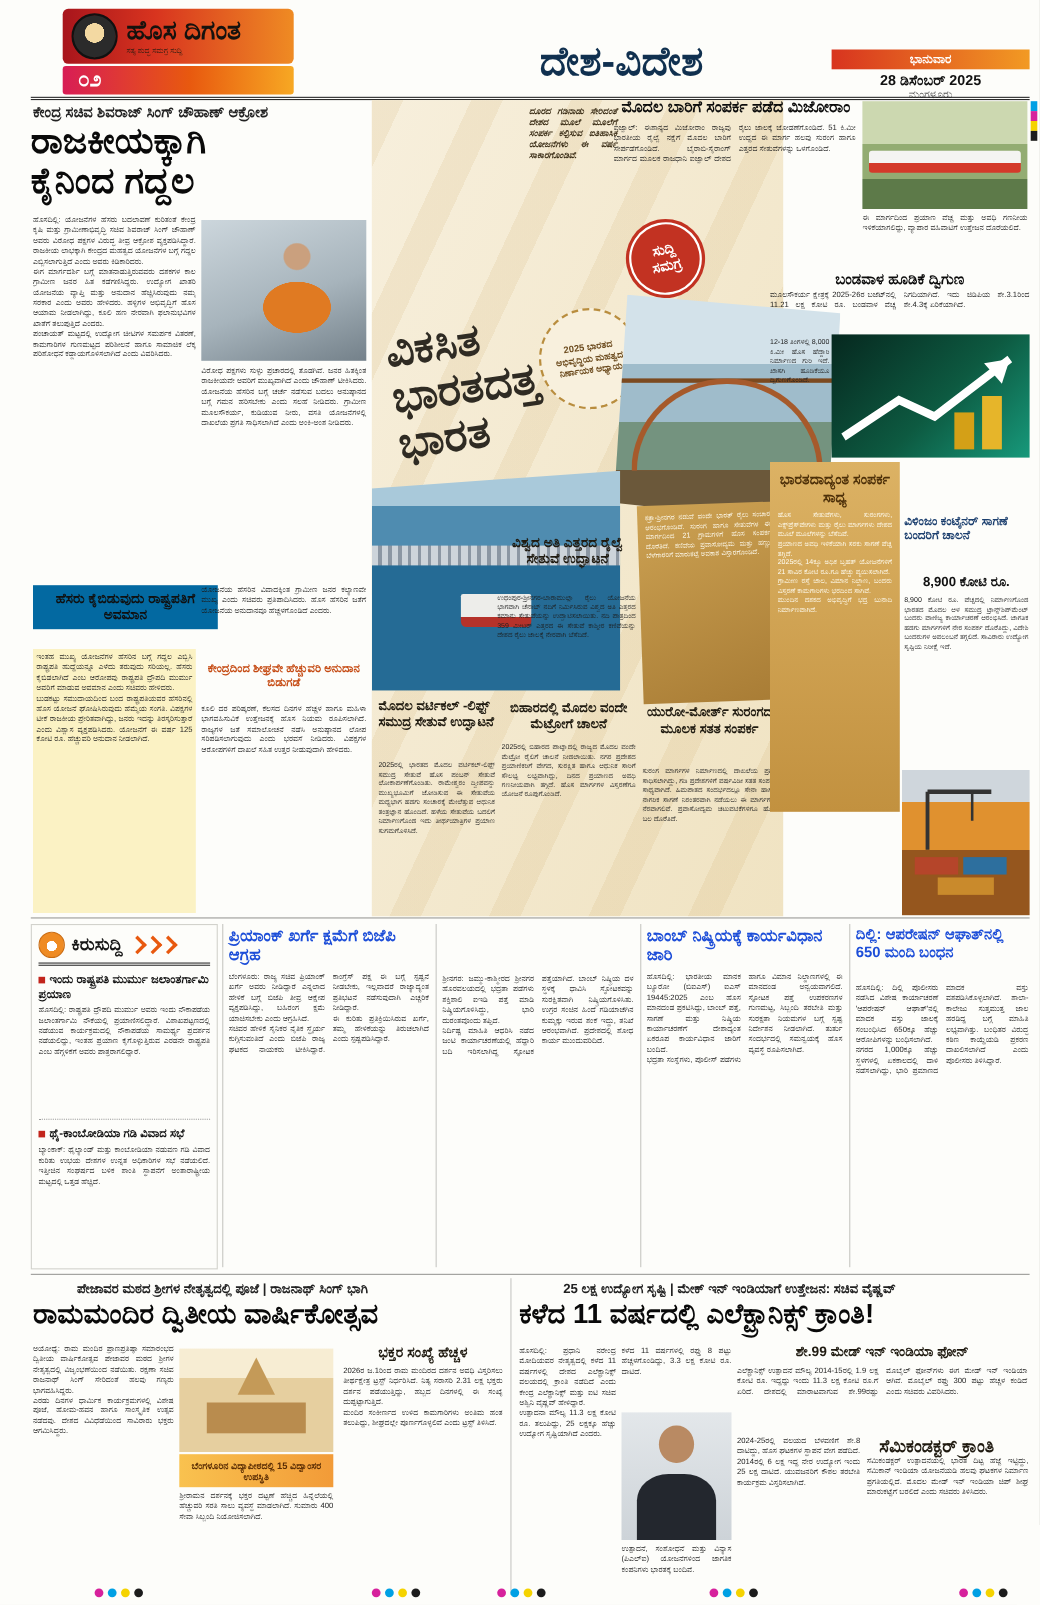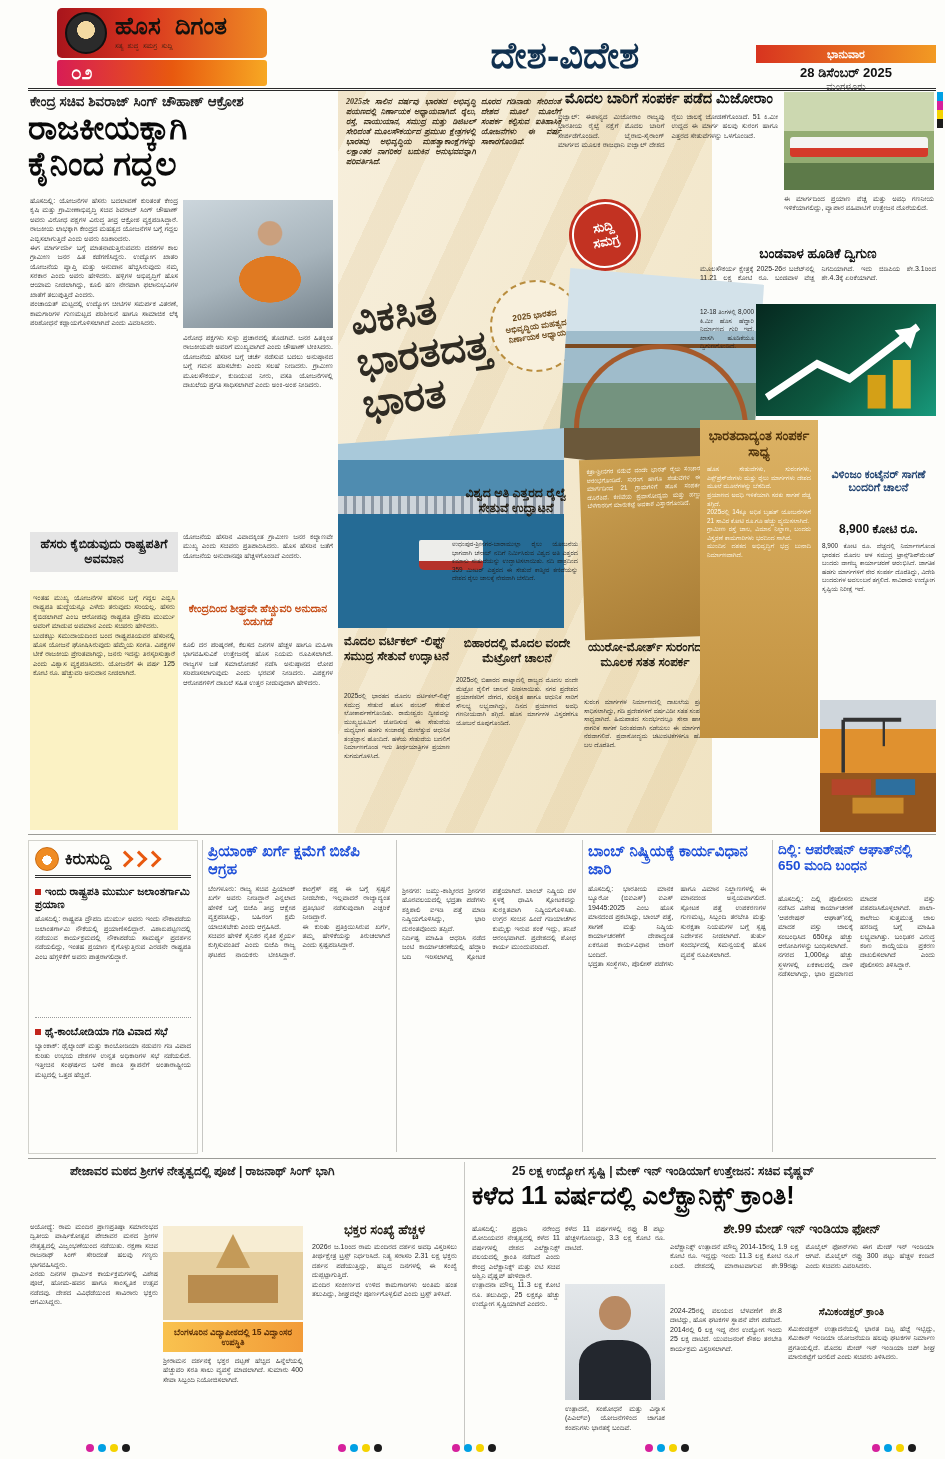--- a/index.html
+++ b/index.html
@@ -11,21 +11,21 @@
   .bt-sm{font-size:6.4px;}
   .c2{column-count:2;column-gap:7px;}
   .serif{font-family:"Liberation Serif",serif;font-style:italic;font-weight:bold;font-size:8px;color:#3c2f18;}
   .ctr{text-align:center;}
   .vline{position:absolute;width:0;border-left:1px solid #c7c7c3;}
   .hline{position:absolute;height:0;border-top:1px solid #9b9b97;}
   
   .masthead-box{left:57px;top:8px;width:210px;height:50px;border-radius:5px;
     background:linear-gradient(90deg,#a8151c,#d8341f 40%,#ef8b23);display:flex;align-items:center;padding:0 8px;box-sizing:border-box;}
   .emblem{width:38px;height:38px;border-radius:50%;background:radial-gradient(circle at 50% 42%,#f3d9a2 0 30%,#2b2b2b 31% 100%);border:2px solid #111;flex:0 0 auto;}
-  .mast-text{margin-left:8px;font-family:Liberation Mono, monospace;}
+  .mast-text{margin-left:8px;}
   .paper-name{font-size:24px;font-weight:bold;color:#15120e;line-height:1;}
   .tagline{font-size:7px;color:#2c1d12;margin-top:2px;}
   .pageno-box{left:57px;top:60px;width:210px;height:26px;border-radius:3px;
     background:linear-gradient(90deg,#d81d55,#e8590f 55%,#f7a823);display:flex;align-items:center;padding-left:14px;box-sizing:border-box;}
   .pageno{font-size:19px;font-weight:bold;color:#fff;}
   .section-title{left:390px;top:36px;width:350px;font-size:37px;font-weight:bold;color:#10304f;text-align:center;line-height:1.1;}
   .day-box{left:756px;top:45px;width:180px;height:18px;background:linear-gradient(90deg,#d8341f,#f29a23);
     color:#fff;font-weight:bold;font-size:11px;display:flex;align-items:center;justify-content:center;}
   .date-text{left:756px;top:65px;width:180px;text-align:center;font-weight:bold;font-size:13px;color:#111;}
   .city-text{left:756px;top:81px;width:180px;text-align:center;font-size:10px;color:#444;font-family:Liberation Serif, serif;}
@@ -33,21 +33,21 @@
   .color-strip{left:937px;top:92px;width:6px;}
   .color-strip div{width:6px;height:9px;}
   
   .lead-kicker{left:30px;top:94px;width:306px;font-size:13.5px;font-weight:bold;color:#222;}
   .lead-headline{left:28px;top:110px;width:312px;font-size:33px;font-weight:bold;line-height:1.08;color:#0a0a0a;}
   .photo{position:absolute;overflow:hidden;background:#9aa;}
   .ph-chouhan{left:183px;top:200px;width:150px;height:128px;
     background:radial-gradient(circle at 58% 26%,#caa07e 0 9%,transparent 10%),
                radial-gradient(ellipse 34% 30% at 58% 62%,#e07a22 0 60%,transparent 61%),
                linear-gradient(160deg,#ccd6dc 0%,#a7b4bc 55%,#74818a 100%);}
-  .subhead-box{left:30px;top:532px;width:148px;background:#e5e5e5;padding:5px 4px;box-sizing:border-box;
+  .subhead-box{left:30px;top:532px;width:168px;background:#0369a1;padding:5px 4px;box-sizing:border-box;
     font-size:12.5px;font-weight:bold;text-align:center;color:#101010;line-height:1.2;}
   .highlight{left:30px;top:590px;width:148px;height:240px;background:#fbf2c4;padding:3px;box-sizing:border-box;}
   .inline-subhead{left:183px;top:602px;width:150px;font-size:10.5px;font-weight:bold;color:#c54a12;text-align:center;line-height:1.25;}
   
   .feature-bg{left:338px;top:91px;width:374px;height:742px;
     background:repeating-linear-gradient(115deg,rgba(197,156,82,0.12) 0 26px,rgba(255,255,255,0) 26px 82px),
                linear-gradient(115deg,#f7efdc,#f0e3c2);}
   .badge-circle{left:572px;top:202px;width:62px;height:62px;border-radius:50%;background:#c23222;
     border:2px solid #fff;box-shadow:0 0 0 3px #c23222;color:#fff;font-weight:bold;font-size:13px;line-height:1.15;
     display:flex;align-items:center;justify-content:center;text-align:center;transform:rotate(-12deg);}
@@ -76,21 +76,21 @@
   .ph-train{left:784px;top:92px;width:150px;height:98px;
     background:linear-gradient(180deg,#ccd8b0 0 40%,#93ac72 40% 72%,#5d7a49 72% 100%);}
   .train-strip{position:absolute;left:4%;right:4%;top:46%;height:20%;border-radius:3px;
     background:linear-gradient(180deg,#f4f4f2 55%,#d43a2a 55%);}
   .ph-stock{left:756px;top:304px;width:180px;height:112px;
     background:linear-gradient(135deg,#06281f,#0d5a41 55%,#17997b);}
   .gold-box{left:700px;top:420px;width:118px;height:318px;background:linear-gradient(180deg,#dcb264,#c2913f);
     padding:8px 7px;box-sizing:border-box;}
   .gold-box .bt{color:#fffdf2;}
   .gold-box-head{font-size:13px;font-weight:bold;color:#4d3009;text-align:center;line-height:1.2;margin-bottom:6px;}
-  .port-head{left:822px;top:468px;width:113px;font-size:11px;font-weight:bold;color:#1c3f6e;text-align:center;line-height:1.2;}
+  .port-head{left:822px;top:468px;width:113px;font-size:11px;font-weight:bold;color:#1c3f6e;text-align:left;line-height:1.2;}
   .port-figure{left:822px;top:522px;width:113px;font-size:12px;font-weight:bold;color:#111;text-align:center;}
   .ph-port{left:820px;top:700px;width:116px;height:132px;
     background:linear-gradient(180deg,#cfd6dc 0 22%,#e0912f 22% 55%,#95561e 55% 100%);}
   
   .briefs-box{left:28px;top:840px;width:170px;height:314px;border:1px solid #d2d2cc;box-sizing:border-box;padding:6px;}
   .briefs-header{display:flex;align-items:center;border-bottom:3px double #333;padding-bottom:4px;}
   .teacup{width:22px;height:22px;border-radius:50%;background:radial-gradient(circle at 50% 55%,#fff 0 28%,#ef8b23 29% 100%);border:1px solid #c96a10;flex:0 0 auto;}
   .briefs-title{font-size:16px;font-weight:bold;color:#161616;margin:0 6px;}
   .chev{width:9px;height:9px;border-top:3px solid #e8590f;border-right:3px solid #e8590f;transform:rotate(45deg);margin-left:2px;}
   .brief-head{font-size:10.5px;font-weight:bold;color:#101010;line-height:1.25;margin:7px 0 3px 0;}
@@ -153,21 +153,20 @@
   <div class="abs subhead-box">ಹೆಸರು ಕೈಬಿಡುವುದು ರಾಷ್ಟ್ರಪತಿಗೆ ಅವಮಾನ</div>
   <div class="abs highlight">
     <div class="bt" style="height:100%;">ಇಂತಹ ಮುಖ್ಯ ಯೋಜನೆಗಳ ಹೆಸರಿನ ಬಗ್ಗೆ ಗದ್ದಲ ಎಬ್ಬಿಸಿ ರಾಷ್ಟ್ರಪತಿ ಹುದ್ದೆಯನ್ನೂ ಎಳೆದು ತರುವುದು ಸರಿಯಲ್ಲ. ಹೆಸರು ಕೈಬಿಡಲಾಗಿದೆ ಎಂಬ ಆರೋಪವು ರಾಷ್ಟ್ರಪತಿ ದ್ರೌಪದಿ ಮುರ್ಮು ಅವರಿಗೆ ಮಾಡುವ ಅವಮಾನ ಎಂದು ಸಚಿವರು ಹೇಳಿದರು.
 ಬುಡಕಟ್ಟು ಸಮುದಾಯದಿಂದ ಬಂದ ರಾಷ್ಟ್ರಪತಿಯವರ ಹೆಸರಿನಲ್ಲಿ ಹೊಸ ಯೋಜನೆ ಘೋಷಿಸಿರುವುದು ಹೆಮ್ಮೆಯ ಸಂಗತಿ. ವಿಪಕ್ಷಗಳ ಟೀಕೆ ರಾಜಕೀಯ ಪ್ರೇರಿತವಾಗಿದ್ದು, ಜನರು ಇದನ್ನು ತಿರಸ್ಕರಿಸುತ್ತಾರೆ ಎಂದು ವಿಶ್ವಾಸ ವ್ಯಕ್ತಪಡಿಸಿದರು. ಯೋಜನೆಗೆ ಈ ವರ್ಷ 125 ಕೋಟಿ ರೂ. ಹೆಚ್ಚುವರಿ ಅನುದಾನ ನೀಡಲಾಗಿದೆ.</div>
   </div>
   <div class="abs bt" style="left:183px;top:532px;width:150px;height:66px;">ಯೋಜನೆಯ ಹೆಸರಿನ ವಿವಾದಕ್ಕಿಂತ ಗ್ರಾಮೀಣ ಜನರ ಕಲ್ಯಾಣವೇ ಮುಖ್ಯ ಎಂದು ಸಚಿವರು ಪ್ರತಿಪಾದಿಸಿದರು. ಹೊಸ ಹೆಸರಿನ ಜತೆಗೆ ಯೋಜನೆಯ ಅನುದಾನವೂ ಹೆಚ್ಚಳಗೊಂಡಿದೆ ಎಂದರು.</div>
   <div class="abs inline-subhead">ಕೇಂದ್ರದಿಂದ ಶೀಘ್ರವೇ ಹೆಚ್ಚುವರಿ ಅನುದಾನ ಬಿಡುಗಡೆ</div>
   <div class="abs bt" style="left:183px;top:640px;width:150px;height:190px;">ಕೂಲಿ ದರ ಪರಿಷ್ಕರಣೆ, ಕೆಲಸದ ದಿನಗಳ ಹೆಚ್ಚಳ ಹಾಗೂ ಮಹಿಳಾ ಭಾಗವಹಿಸುವಿಕೆ ಉತ್ತೇಜನಕ್ಕೆ ಹೊಸ ನಿಯಮ ರೂಪಿಸಲಾಗಿದೆ. ರಾಜ್ಯಗಳ ಜತೆ ಸಮಾಲೋಚನೆ ನಡೆಸಿ ಅನುಷ್ಠಾನದ ಲೋಪ ಸರಿಪಡಿಸಲಾಗುವುದು ಎಂದು ಭರವಸೆ ನೀಡಿದರು. ವಿಪಕ್ಷಗಳ ಆರೋಪಗಳಿಗೆ ದಾಖಲೆ ಸಹಿತ ಉತ್ತರ ನೀಡುವುದಾಗಿ ಹೇಳಿದರು.</div>
 
   <div class="abs feature-bg"></div>
-  <div class="abs serif" style="left:346px;top:97px;width:130px;height:205px;text-align:justify;white-space:pre-line;">2025ನೇ ಸಾಲಿನ ವರ್ಷವು ಭಾರತದ ಅಭಿವೃದ್ಧಿ ಪಯಣದಲ್ಲಿ ನಿರ್ಣಾಯಕ ಅಧ್ಯಾಯವಾಗಿದೆ. ರೈಲು, ರಸ್ತೆ, ವಾಯುಯಾನ, ಸಮುದ್ರ ಮತ್ತು ಡಿಜಿಟಲ್ ಸೇರಿದಂತೆ ಮೂಲಸೌಕರ್ಯದ ಪ್ರಮುಖ ಕ್ಷೇತ್ರಗಳಲ್ಲಿ ಭಾರತವು ಅಭಿವೃದ್ಧಿಯ ಮಹತ್ವಾಕಾಂಕ್ಷೆಗಳನ್ನು ಲಕ್ಷಾಂತರ ನಾಗರಿಕರ ಬದುಕಿನ ಅನುಭವವನ್ನಾಗಿ ಪರಿವರ್ತಿಸಿದೆ.</div>
   <div class="abs serif" style="left:481px;top:97px;width:80px;height:180px;text-align:justify;white-space:pre-line;">ದೂರದ ಗಡಿನಾಡು ಸೇರಿದಂತೆ ದೇಶದ ಮೂಲೆ ಮೂಲೆಗೆ ಸಂಪರ್ಕ ಕಲ್ಪಿಸುವ ಐತಿಹಾಸಿಕ ಯೋಜನೆಗಳು ಈ ವರ್ಷ ಸಾಕಾರಗೊಂಡಿವೆ.</div>
   <div class="abs badge-circle pre">ಸುದ್ದಿ
 ಸಮಗ್ರ</div>
   <div class="abs circle-note">2025 ಭಾರತದ ಅಭಿವೃದ್ಧಿಯ ಮಹತ್ವದ ನಿರ್ಣಾಯಕ ಅಧ್ಯಾಯ</div>
   <div class="abs feature-title pre">ವಿಕಸಿತ
 ಭಾರತದತ್ತ
 ಭಾರತ</div>
 
   <div class="photo ph-chenab">
     <div class="deck"></div>
@@ -267,20 +266,21 @@
 ಭದ್ರತಾ ಸಂಸ್ಥೆಗಳು, ಪೊಲೀಸ್ ಪಡೆಗಳು ಹಾಗೂ ವಿಮಾನ ನಿಲ್ದಾಣಗಳಲ್ಲಿ ಈ ಮಾನದಂಡ ಅನ್ವಯವಾಗಲಿದೆ. ಸ್ಫೋಟಕ ಪತ್ತೆ ಉಪಕರಣಗಳ ಗುಣಮಟ್ಟ, ಸಿಬ್ಬಂದಿ ತರಬೇತಿ ಮತ್ತು ಸುರಕ್ಷತಾ ನಿಯಮಗಳ ಬಗ್ಗೆ ಸ್ಪಷ್ಟ ನಿರ್ದೇಶನ ನೀಡಲಾಗಿದೆ. ತುರ್ತು ಸಂದರ್ಭದಲ್ಲಿ ಸಮನ್ವಯಕ್ಕೆ ಹೊಸ ವ್ಯವಸ್ಥೆ ರೂಪಿಸಲಾಗಿದೆ.</div>
 
   <div class="abs mid-head" style="left:778px;top:842px;width:157px;font-size:13.5px;">ದಿಲ್ಲಿ: ಆಪರೇಷನ್ ಆಘಾತ್‌ನಲ್ಲಿ 650 ಮಂದಿ ಬಂಧನ</div>
   <div class="abs bt c2" style="left:778px;top:894px;width:157px;height:256px;">ಹೊಸದಿಲ್ಲಿ: ದಿಲ್ಲಿ ಪೊಲೀಸರು ನಡೆಸಿದ ವಿಶೇಷ ಕಾರ್ಯಾಚರಣೆ 'ಆಪರೇಷನ್ ಆಘಾತ್'ನಲ್ಲಿ ಮಾದಕ ವಸ್ತು ಜಾಲಕ್ಕೆ ಸಂಬಂಧಿಸಿದ 650ಕ್ಕೂ ಹೆಚ್ಚು ಆರೋಪಿಗಳನ್ನು ಬಂಧಿಸಲಾಗಿದೆ.
 ನಗರದ 1,000ಕ್ಕೂ ಹೆಚ್ಚು ಸ್ಥಳಗಳಲ್ಲಿ ಏಕಕಾಲದಲ್ಲಿ ದಾಳಿ ನಡೆಸಲಾಗಿದ್ದು, ಭಾರಿ ಪ್ರಮಾಣದ ಮಾದಕ ವಸ್ತು ವಶಪಡಿಸಿಕೊಳ್ಳಲಾಗಿದೆ. ಶಾಲಾ-ಕಾಲೇಜು ಸುತ್ತಮುತ್ತ ಜಾಲ ಹರಡಿದ್ದ ಬಗ್ಗೆ ಮಾಹಿತಿ ಲಭ್ಯವಾಗಿತ್ತು. ಬಂಧಿತರ ವಿರುದ್ಧ ಕಠಿಣ ಕಾಯ್ದೆಯಡಿ ಪ್ರಕರಣ ದಾಖಲಿಸಲಾಗಿದೆ ಎಂದು ಪೊಲೀಸರು ತಿಳಿಸಿದ್ದಾರೆ.</div>
 
   <div class="hline" style="left:28px;top:1158px;width:908px;"></div>
   <div class="vline" style="left:464px;top:1162px;height:288px;"></div>
 
   <div class="abs b-kicker" style="left:30px;top:1164px;width:430px;">ಪೇಜಾವರ ಮಠದ ಶ್ರೀಗಳ ನೇತೃತ್ವದಲ್ಲಿ ಪೂಜೆ | ರಾಜನಾಥ್ ಸಿಂಗ್ ಭಾಗಿ</div>
+  <div class="abs b-headline" style="left:30px;top:1182px;width:432px;font-size:25px;">ರಾಮಮಂದಿರ ದ್ವಿತೀಯ ವಾರ್ಷಿಕೋತ್ಸವ</div>
   <div class="abs bt" style="left:30px;top:1222px;width:128px;height:226px;">ಅಯೋಧ್ಯೆ: ರಾಮ ಮಂದಿರ ಪ್ರಾಣಪ್ರತಿಷ್ಠಾ ಸಮಾರಂಭದ ದ್ವಿತೀಯ ವಾರ್ಷಿಕೋತ್ಸವ ಪೇಜಾವರ ಮಠದ ಶ್ರೀಗಳ ನೇತೃತ್ವದಲ್ಲಿ ವಿಜೃಂಭಣೆಯಿಂದ ನಡೆಯಿತು. ರಕ್ಷಣಾ ಸಚಿವ ರಾಜನಾಥ್ ಸಿಂಗ್ ಸೇರಿದಂತೆ ಹಲವು ಗಣ್ಯರು ಭಾಗವಹಿಸಿದ್ದರು.
 ಎರಡು ದಿನಗಳ ಧಾರ್ಮಿಕ ಕಾರ್ಯಕ್ರಮಗಳಲ್ಲಿ ವಿಶೇಷ ಪೂಜೆ, ಹೋಮ-ಹವನ ಹಾಗೂ ಸಾಂಸ್ಕೃತಿಕ ಉತ್ಸವ ನಡೆದವು. ದೇಶದ ವಿವಿಧೆಡೆಯಿಂದ ಸಾವಿರಾರು ಭಕ್ತರು ಆಗಮಿಸಿದ್ದರು.</div>
   <div class="photo ph-temple">
     <div class="spire"></div>
     <div class="temple-base"></div>
   </div>
   <div class="abs temple-caption">ಬೆಂಗಳೂರಿನ ವಿದ್ಯಾಪೀಠದಲ್ಲಿ 15 ವಿದ್ವಾಂಸರ ಉಪಸ್ಥಿತಿ</div>
   <div class="abs bt" style="left:163px;top:1356px;width:140px;height:92px;">ಶ್ರೀರಾಮನ ದರ್ಶನಕ್ಕೆ ಭಕ್ತರ ದಟ್ಟಣೆ ಹೆಚ್ಚಿದ ಹಿನ್ನೆಲೆಯಲ್ಲಿ ಹೆಚ್ಚುವರಿ ಸರತಿ ಸಾಲು ವ್ಯವಸ್ಥೆ ಮಾಡಲಾಗಿದೆ. ಸುಮಾರು 400 ಸೇವಾ ಸಿಬ್ಬಂದಿ ನಿಯೋಜಿಸಲಾಗಿದೆ.</div>
   <div class="abs sub-head ctr" style="left:312px;top:1222px;width:145px;font-size:13px;">ಭಕ್ತರ ಸಂಖ್ಯೆ ಹೆಚ್ಚಳ</div>
   <div class="abs bt" style="left:312px;top:1242px;width:145px;height:206px;">2026ರ ಜ.1ರಿಂದ ರಾಮ ಮಂದಿರದ ದರ್ಶನ ಅವಧಿ ವಿಸ್ತರಿಸಲು ತೀರ್ಥಕ್ಷೇತ್ರ ಟ್ರಸ್ಟ್ ನಿರ್ಧರಿಸಿದೆ. ನಿತ್ಯ ಸರಾಸರಿ 2.31 ಲಕ್ಷ ಭಕ್ತರು ದರ್ಶನ ಪಡೆಯುತ್ತಿದ್ದು, ಹಬ್ಬದ ದಿನಗಳಲ್ಲಿ ಈ ಸಂಖ್ಯೆ ದುಪ್ಪಟ್ಟಾಗುತ್ತಿದೆ.
@@ -292,21 +292,21 @@
 ಉತ್ಪಾದನಾ ಮೌಲ್ಯ 11.3 ಲಕ್ಷ ಕೋಟಿ ರೂ. ತಲುಪಿದ್ದು, 25 ಲಕ್ಷಕ್ಕೂ ಹೆಚ್ಚು ಉದ್ಯೋಗ ಸೃಷ್ಟಿಯಾಗಿದೆ ಎಂದರು.</div>
   <div class="abs bt" style="left:565px;top:1224px;width:100px;height:56px;">ಕಳೆದ 11 ವರ್ಷಗಳಲ್ಲಿ ರಫ್ತು 8 ಪಟ್ಟು ಹೆಚ್ಚಳಗೊಂಡಿದ್ದು, 3.3 ಲಕ್ಷ ಕೋಟಿ ರೂ. ದಾಟಿದೆ.</div>
   <div class="photo ph-minister">
     <div class="m-head"></div>
     <div class="m-suit"></div>
   </div>
   <div class="abs bt" style="left:565px;top:1404px;width:100px;height:46px;">ಉತ್ಪಾದನೆ, ಸಂಶೋಧನೆ ಮತ್ತು ವಿನ್ಯಾಸ (ಪಿಎಲ್‌ಐ) ಯೋಜನೆಗಳಿಂದ ಜಾಗತಿಕ ಕಂಪನಿಗಳು ಭಾರತಕ್ಕೆ ಬಂದಿವೆ.</div>
   <div class="abs sub-head ctr" style="left:670px;top:1222px;width:264px;font-size:12.5px;">ಶೇ.99 ಮೇಡ್ ಇನ್ ಇಂಡಿಯಾ ಫೋನ್</div>
   <div class="abs bt c2" style="left:670px;top:1242px;width:264px;height:58px;">ಎಲೆಕ್ಟ್ರಾನಿಕ್ಸ್ ಉತ್ಪಾದನೆ ಮೌಲ್ಯ 2014-15ರಲ್ಲಿ 1.9 ಲಕ್ಷ ಕೋಟಿ ರೂ. ಇದ್ದದ್ದು ಇಂದು 11.3 ಲಕ್ಷ ಕೋಟಿ ರೂ.ಗೆ ಏರಿದೆ. ದೇಶದಲ್ಲಿ ಮಾರಾಟವಾಗುವ ಶೇ.99ರಷ್ಟು ಮೊಬೈಲ್ ಫೋನ್‌ಗಳು ಈಗ ಮೇಡ್ ಇನ್ ಇಂಡಿಯಾ ಆಗಿವೆ. ಮೊಬೈಲ್ ರಫ್ತು 300 ಪಟ್ಟು ಹೆಚ್ಚಳ ಕಂಡಿದೆ ಎಂದು ಸಚಿವರು ವಿವರಿಸಿದರು.</div>
   <div class="abs bt" style="left:670px;top:1306px;width:112px;height:142px;">2024-25ರಲ್ಲಿ ವಲಯದ ಬೆಳವಣಿಗೆ ಶೇ.8 ದಾಟಿದ್ದು, ಹೊಸ ಘಟಕಗಳ ಸ್ಥಾಪನೆ ವೇಗ ಪಡೆದಿದೆ. 2014ರಲ್ಲಿ 6 ಲಕ್ಷ ಇದ್ದ ನೇರ ಉದ್ಯೋಗ ಇಂದು 25 ಲಕ್ಷ ದಾಟಿದೆ. ಯುವಜನರಿಗೆ ಕೌಶಲ ತರಬೇತಿ ಕಾರ್ಯಕ್ರಮ ವಿಸ್ತರಿಸಲಾಗಿದೆ.</div>
-  <div class="abs sub-head ctr" style="left:778px;top:1306px;width:147px;font-size:10px;">ಸೆಮಿಕಂಡಕ್ಟರ್ ಕ್ರಾಂತಿ</div>
+  <div class="abs sub-head ctr" style="left:778px;top:1306px;width:147px;font-size:16px;">ಸೆಮಿಕಂಡಕ್ಟರ್ ಕ್ರಾಂತಿ</div>
   <div class="abs bt" style="left:788px;top:1324px;width:147px;height:124px;">ಸೆಮಿಕಂಡಕ್ಟರ್ ಉತ್ಪಾದನೆಯಲ್ಲಿ ಭಾರತ ದಿಟ್ಟ ಹೆಜ್ಜೆ ಇಟ್ಟಿದ್ದು, ಸೆಮಿಕಾನ್ ಇಂಡಿಯಾ ಯೋಜನೆಯಡಿ ಹಲವು ಘಟಕಗಳ ನಿರ್ಮಾಣ ಪ್ರಗತಿಯಲ್ಲಿದೆ. ಮೊದಲ ಮೇಡ್ ಇನ್ ಇಂಡಿಯಾ ಚಿಪ್ ಶೀಘ್ರ ಮಾರುಕಟ್ಟೆಗೆ ಬರಲಿದೆ ಎಂದು ಸಚಿವರು ತಿಳಿಸಿದರು.</div>
 
   <div class="marks" style="left:86px;">
     <div class="dot-m"></div>
       <div class="dot-c"></div>
       <div class="dot-y"></div>
       <div class="dot-k"></div>
   </div>
   <div class="marks" style="left:338px;">
     <div class="dot-m"></div>

